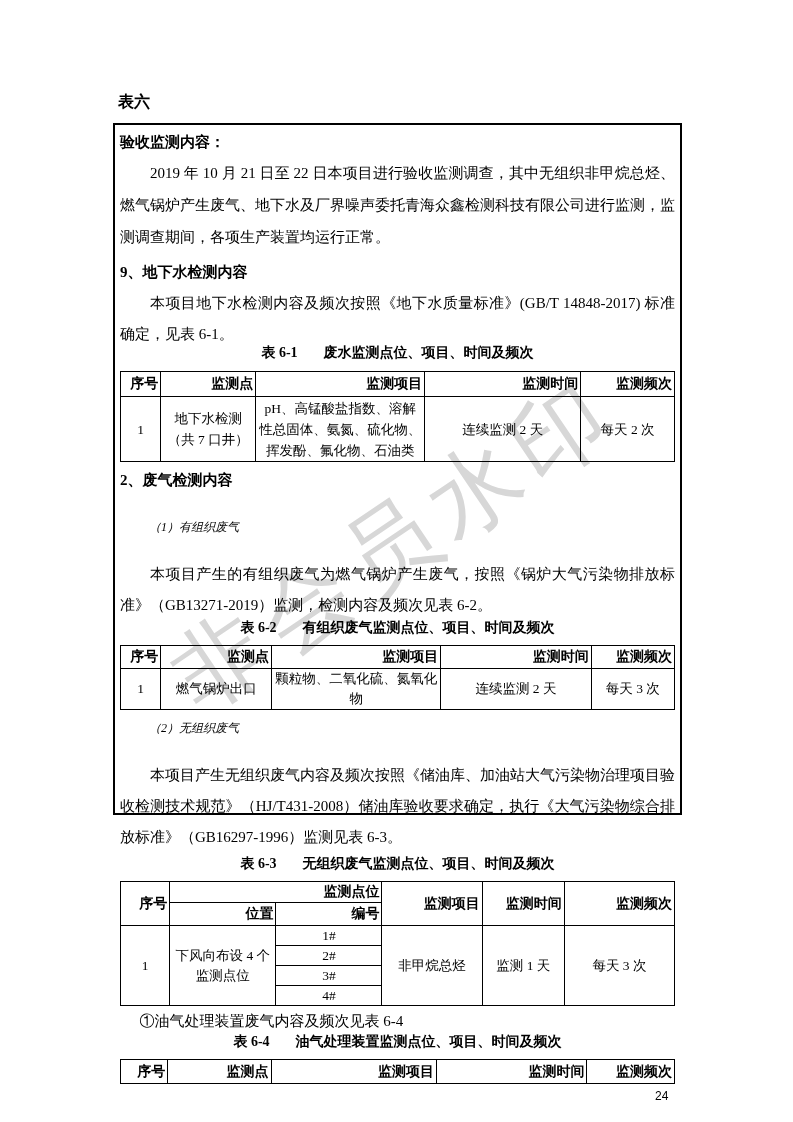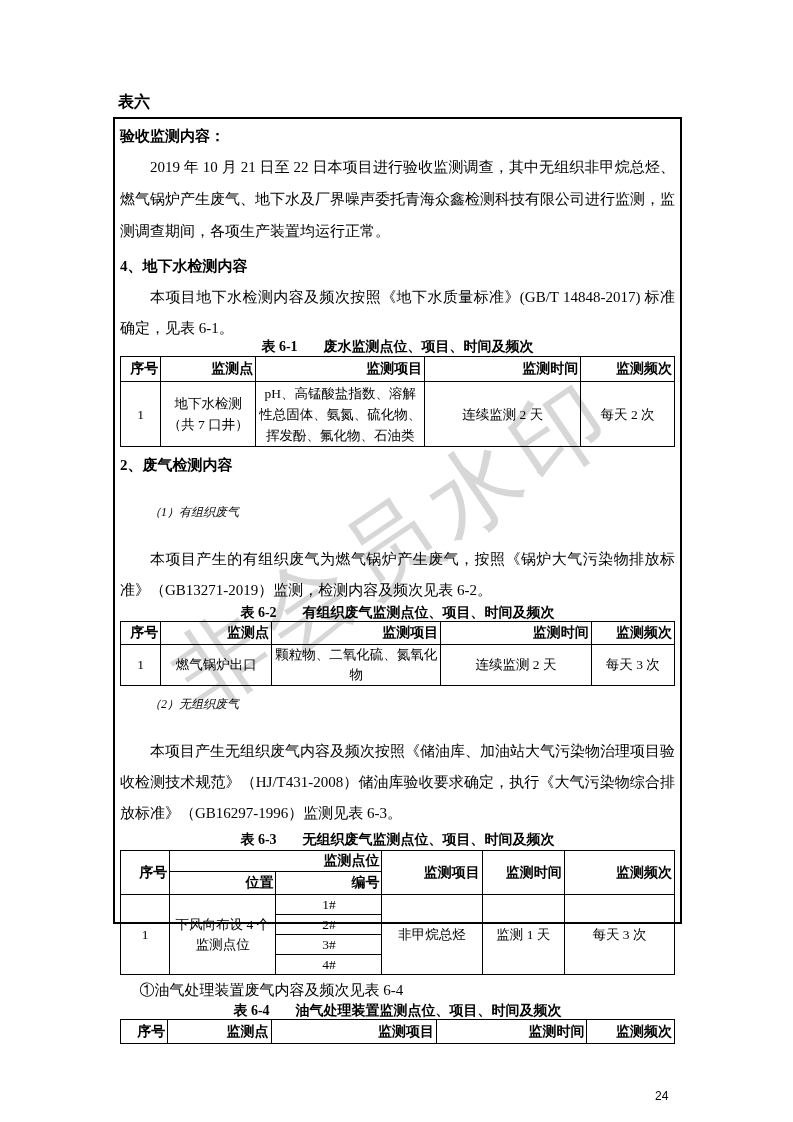--- a/index.html
+++ b/index.html
@@ -22,37 +22,37 @@
   .doc-label{
     position:absolute;left:118px;top:92px;
     font-size:16px;font-weight:bold;z-index:2;
   }
   .page-number{
     position:absolute;left:655px;top:1089px;
     font-size:12px;z-index:2;
     font-family:"Liberation Sans","DejaVu Sans",sans-serif;
   }
   .doc-box{
-    position:absolute;left:113px;top:117px;
-    width:569px;height:807px;box-sizing:border-box;
+    position:absolute;left:113px;top:123px;
+    width:569px;height:692px;box-sizing:border-box;
     border:2px solid #000;
     padding:0 5px;
     z-index:1;background:transparent;
   }
   .h-main{font-size:15px;font-weight:bold;line-height:24px;margin:5px 0 0 0;}
   .para{font-size:15px;line-height:32px;text-align:justify;text-indent:2em;margin:3px 0 0 0;}
   .para.tight{line-height:31px;margin:0;}
   .h-sec{font-size:15px;font-weight:bold;line-height:32px;margin:3px 0 0 0;}
   .h-sec2{font-size:15px;font-weight:bold;line-height:30px;margin:3px 0 0 0;}
   .h-sub{font-size:12px;line-height:30px;margin:17px;text-indent:1em;font-style:italic;}
   .h-sub3{font-size:15px;line-height:30px;margin:9px 0 0 0;text-indent:1em;}
   .circ-line{font-size:15px;line-height:30px;margin:0;text-indent:1.3em;}
   .tbl-caption{
     text-align:center;font-weight:bold;font-size:14px;
-    height:18px;line-height:18px;margin:0;
+    height:18px;line-height:18px;margin:9px;
   }
   .tbl-caption .cap-label{margin-right:26px;}
   .cap1{margin-top:-6px;}
   .cap2{margin-top:-1px;height:16px;line-height:16px;}
   .cap3{margin-top:3px;height:16px;line-height:16px;}
   .cap4{margin-top:-2px;height:16px;line-height:16px;}
   table{
     border-collapse:collapse;width:100%;table-layout:fixed;
     background:transparent;
   }
@@ -88,21 +88,21 @@
 
   <div class="watermark">非会员水印</div>
 
   <div class="doc-label">表六</div>
 
   <div class="doc-box">
 
     <p class="h-main">验收监测内容：</p>
     <p class="para">2019 年 10 月 21 日至 22 日本项目进行验收监测调查，其中无组织非甲烷总烃、燃气锅炉产生废气、地下水及厂界噪声委托青海众鑫检测科技有限公司进行监测，监测调查期间，各项生产装置均运行正常。</p>
 
-    <p class="h-sec">4、地下水检测内容</p>
+    <p class="h-sec">9、地下水检测内容</p>
     <p class="para tight">本项目地下水检测内容及频次按照《地下水质量标准》(GB/T 14848-2017) 标准确定，见表 6-1。</p>
 
     <p class="tbl-caption cap1">
       <span class="cap-label">表 6-1</span><span>废水监测点位、项目、时间及频次</span>
     </p>
     <table class="t1">
       <tbody>
           <tr>
         <th class="c0">序号</th>
         <th class="c1">监测点</th>

